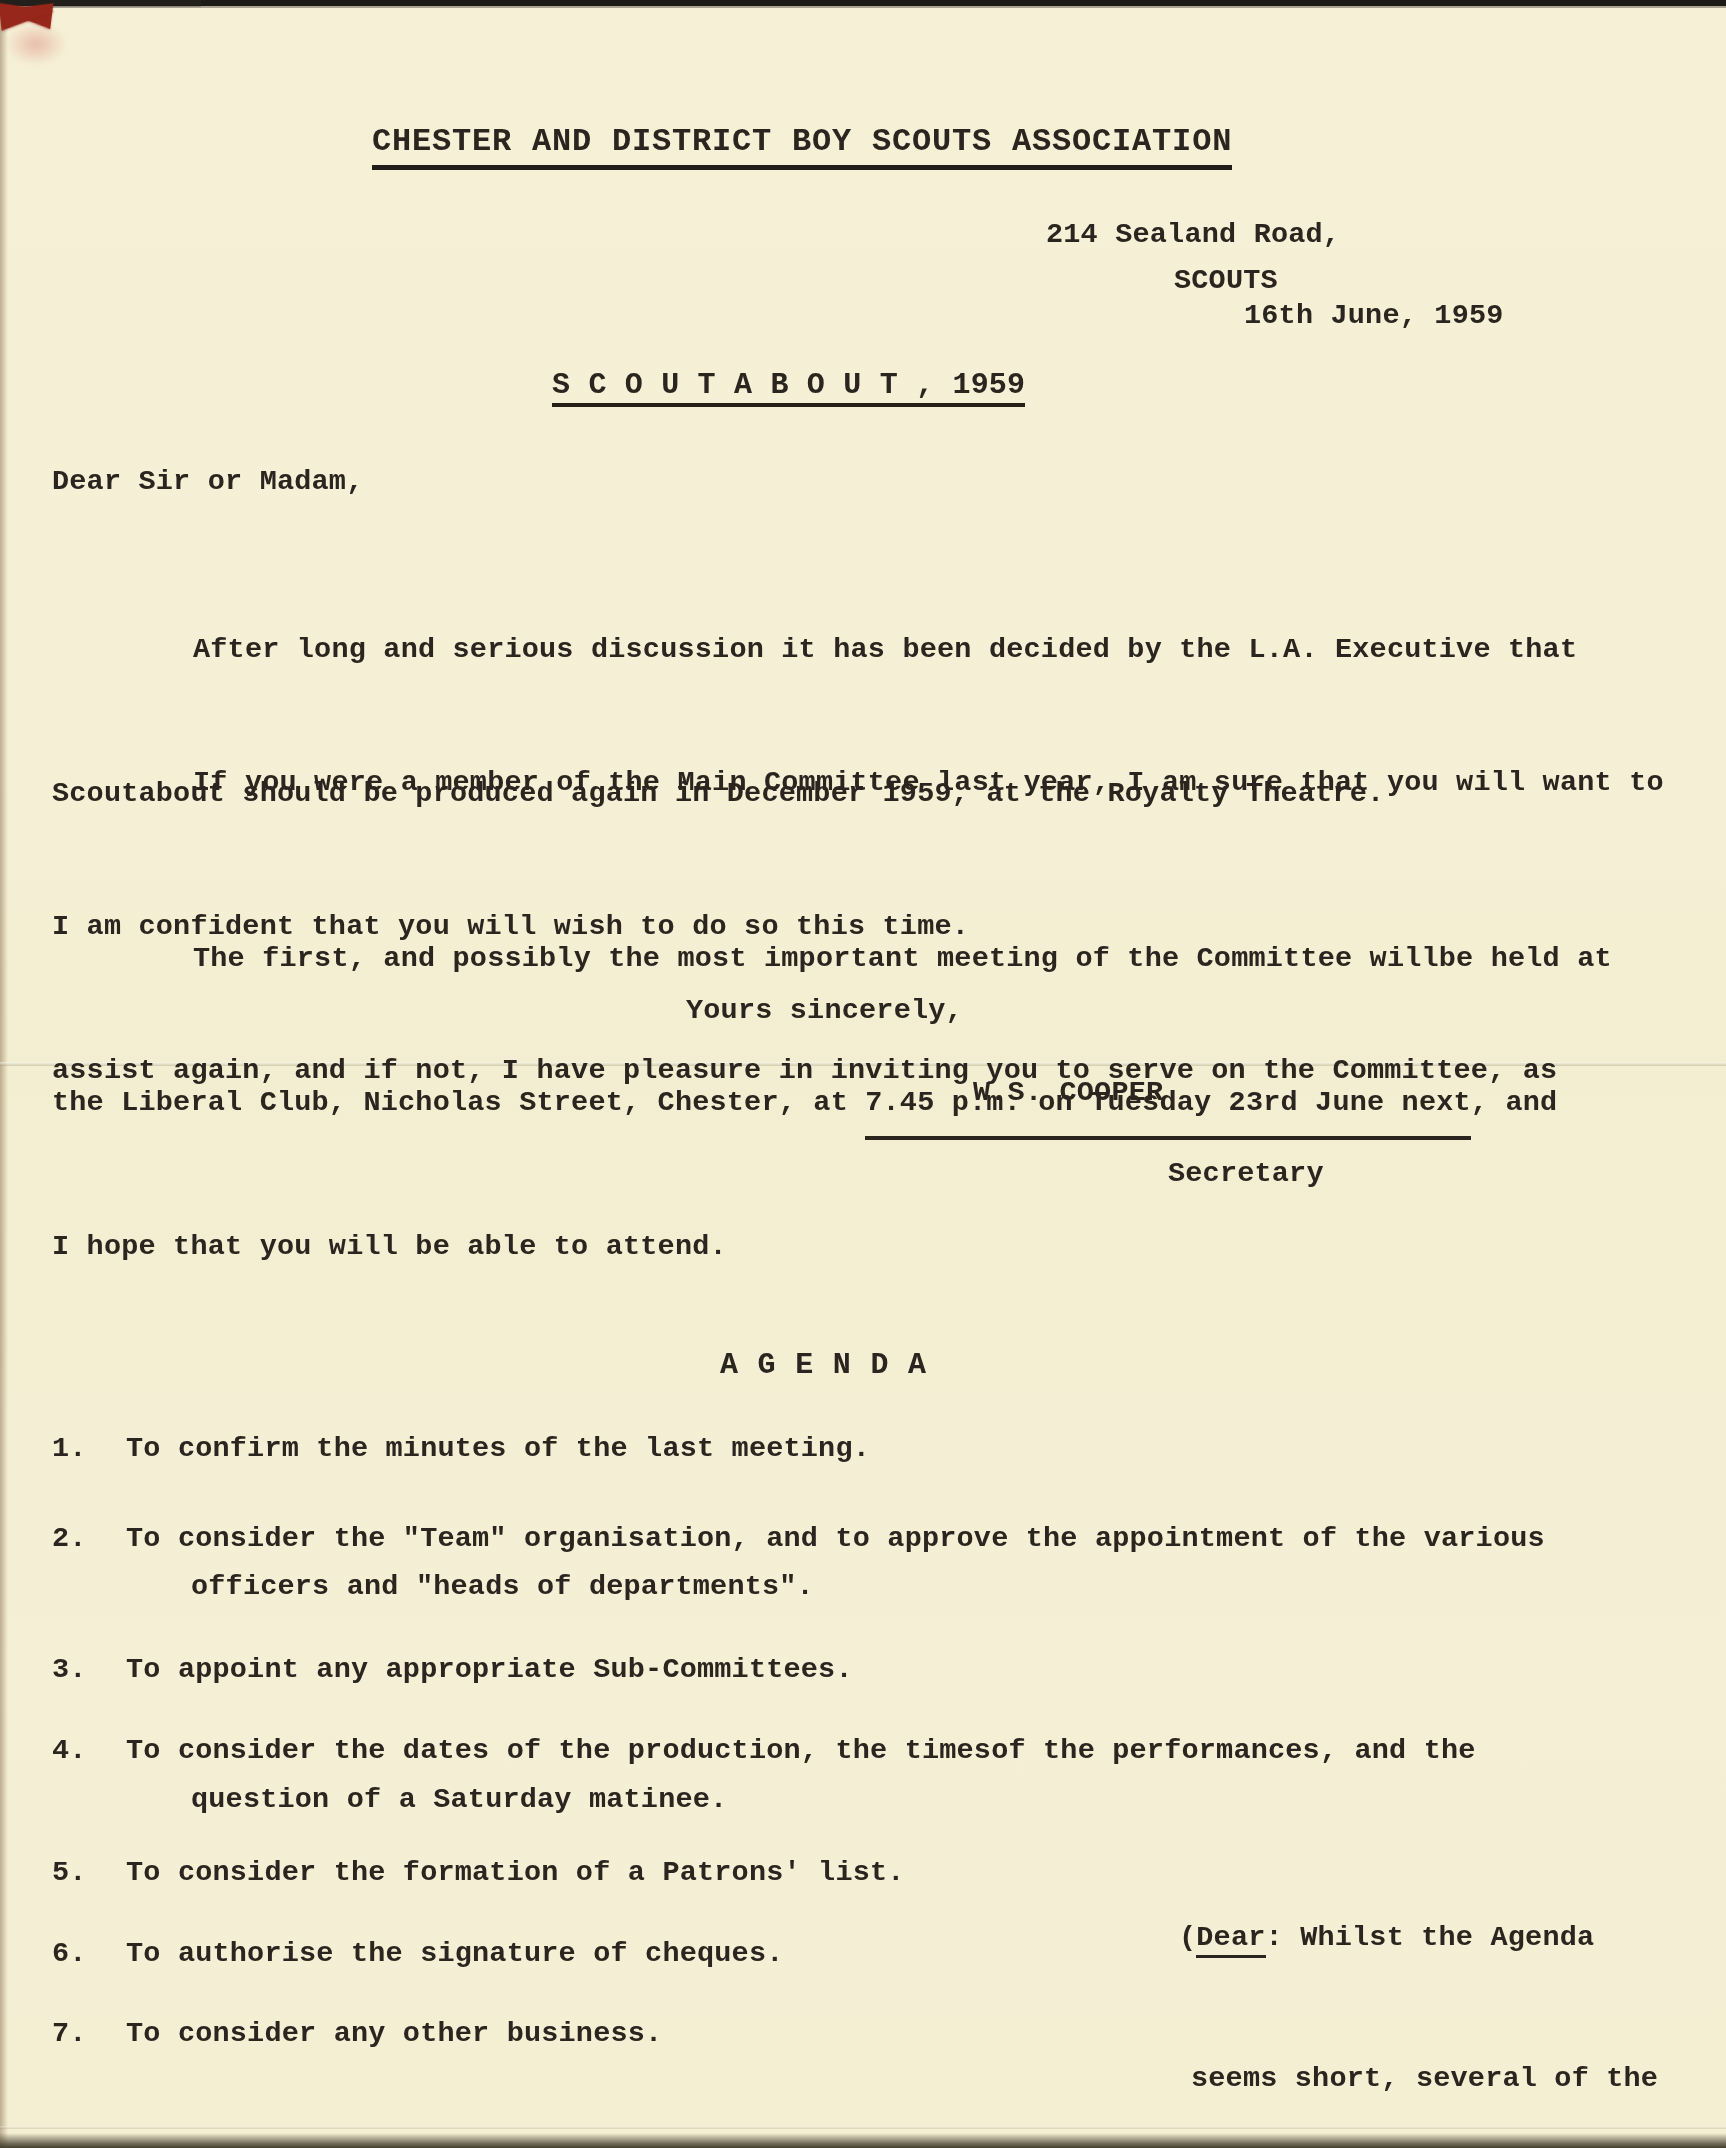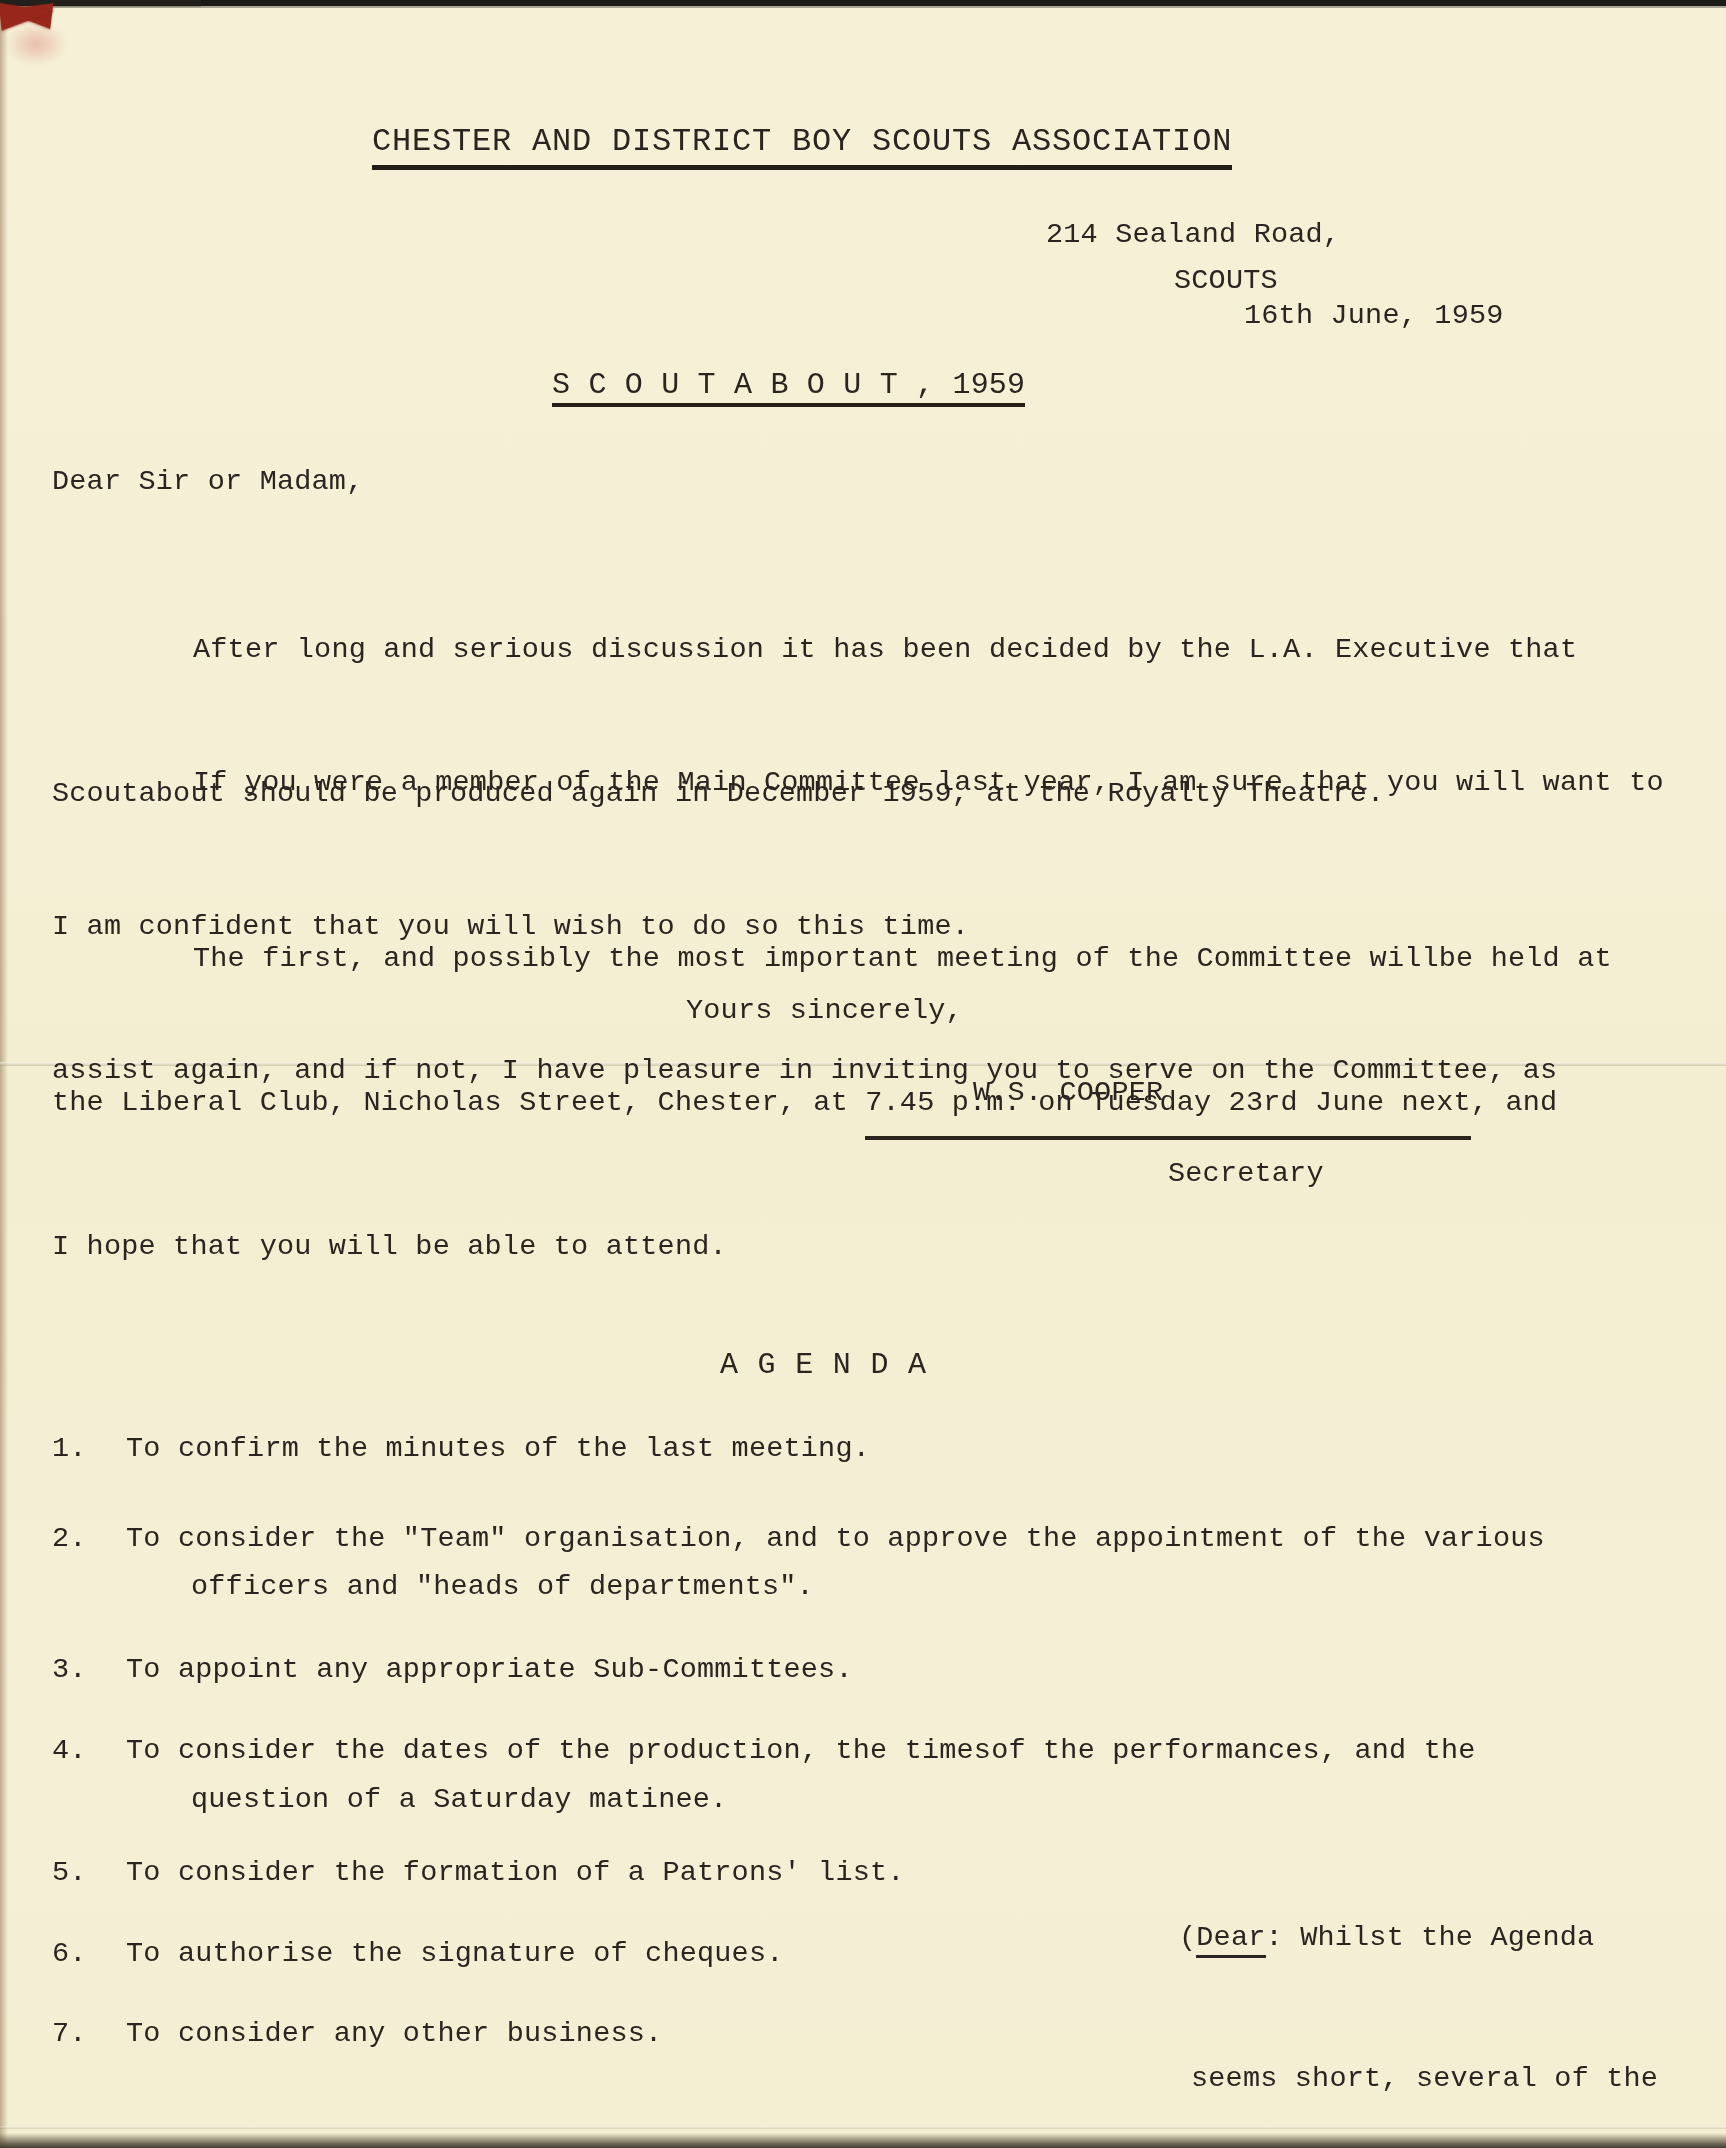--- a/index.html
+++ b/index.html
@@ -7,21 +7,21 @@
     position:relative;
     width:1727px;height:2148px;
     margin:0 auto;
     background:linear-gradient(180deg,#f6f0d7 0%,#f5efd5 40%,#f3edd1 50%,#f5efd6 78%,#f4eed3 100%);
     overflow:hidden;
     font-family:"Liberation Mono","DejaVu Sans Mono",monospace;
     color:#2b2520;
   }
   .t{
     position:absolute;
-    font-weight:400;
+    font-weight:700;
     font-size:28.5px;
     line-height:48px;
     white-space:pre;
     letter-spacing:0.2px;
   }
   .org-title{
     font-size:32px;
     letter-spacing:0.8px;
     border-bottom:5px solid #221d19;
     padding-bottom:5px;

